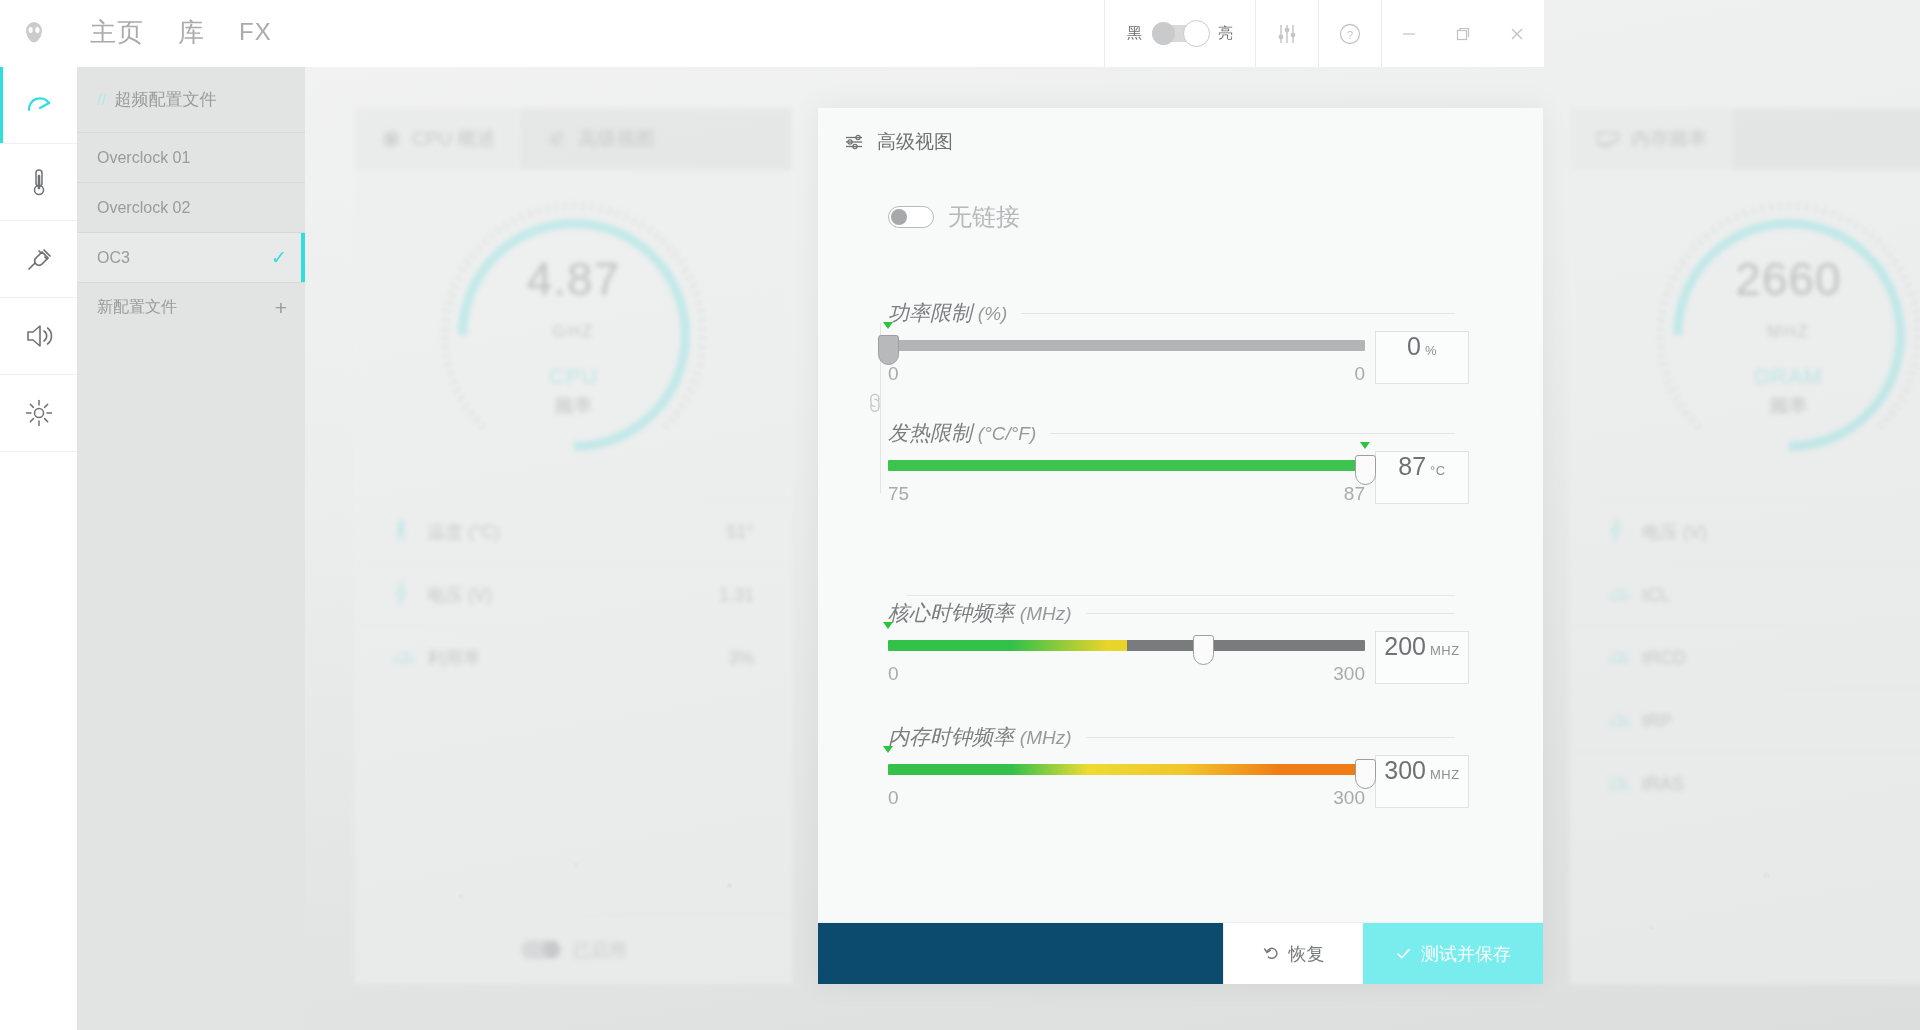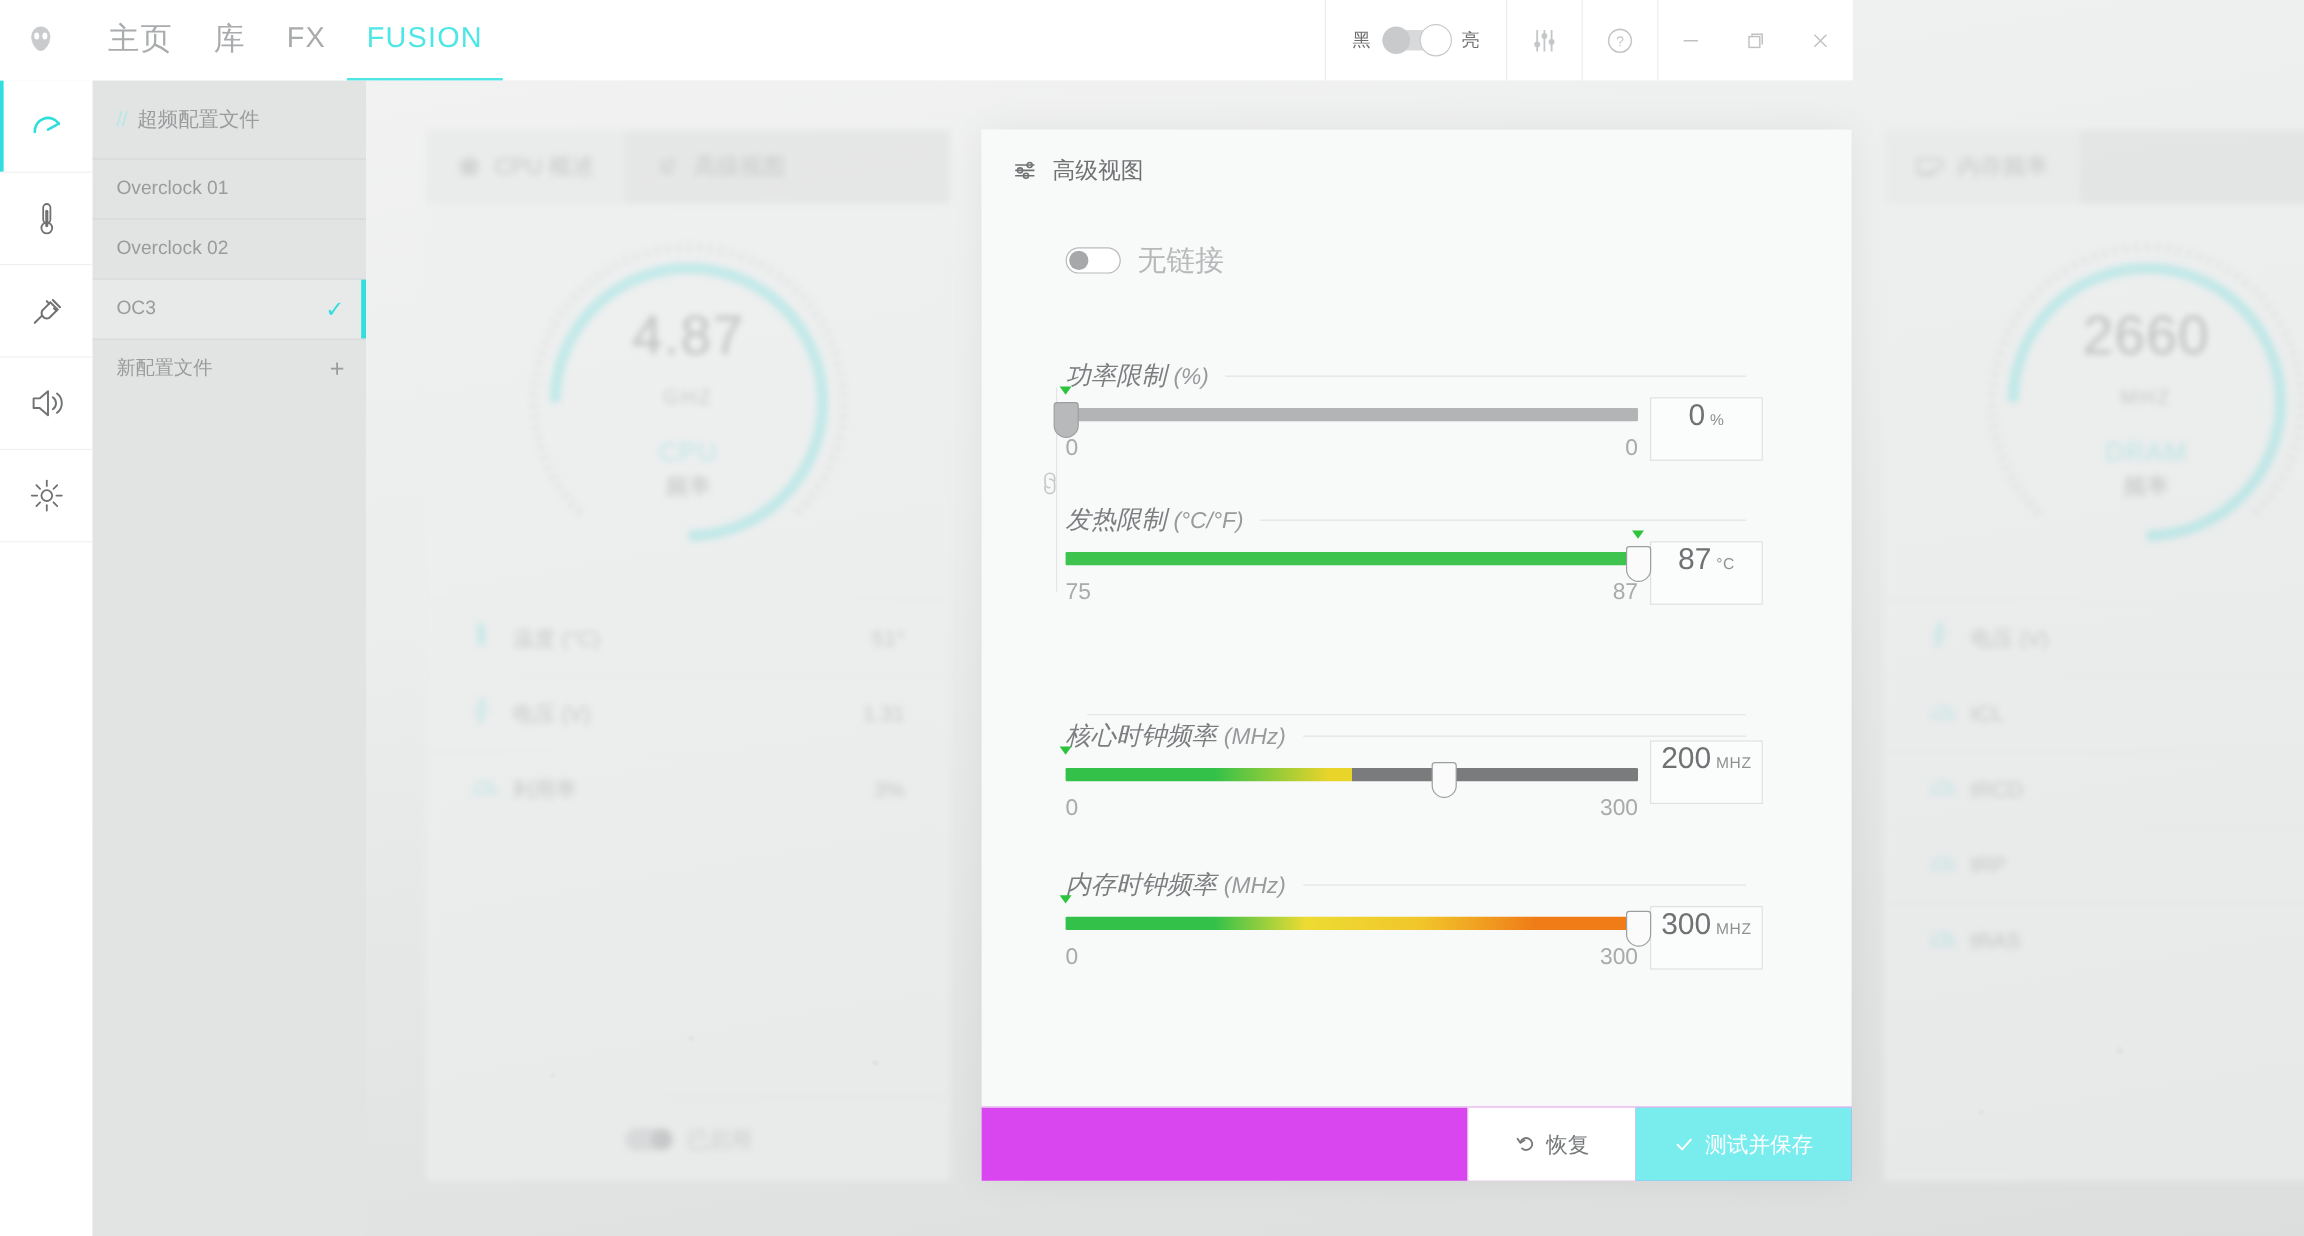--- a/index.html
+++ b/index.html
@@ -201,21 +201,21 @@
     transform:rotate(-45deg);
   }
   .chainbracket{
     position:absolute; left:62px; width:12px; border-left:1px solid #e3e4e4;
   }
 
   .divider{ position:absolute; left:88px; right:88px; height:1px; background:#e6e7e7; }
 
   .gpu-foot{
     position:absolute; left:0; right:0; bottom:0; height:62px;
-    background:#d946ef; display:flex; justify-content:flex-end; align-items:stretch;
+    background:#0c4a6e; display:flex; justify-content:flex-end; align-items:stretch;
     border-top:1px solid #f0f0f0;
   }
   .btn-restore{
     width:140px; display:flex; align-items:center; justify-content:center; gap:9px;
     font-size:18px; color:#76787a; border-left:1px solid #ececec; cursor:pointer; background:#fff;
   }
   .btn-save{
     width:180px; display:flex; align-items:center; justify-content:center; gap:9px;
     font-size:18px; color:#ffffff; background:#79edee; cursor:pointer;
   }
@@ -235,21 +235,20 @@
       <path d="M7.5 16 Q15 31 22.5 16 Q15 22 7.5 16Z" fill="#c9cbcc"></path>
       <ellipse cx="11.6" cy="11" rx="2.1" ry="3" fill="#ffffff"></ellipse>
       <ellipse cx="18.4" cy="11" rx="2.1" ry="3" fill="#ffffff"></ellipse>
     </svg>
   </div>
 
   <div class="navlinks">
     <div class="navlink">主页</div>
     <div class="navlink">库</div>
     <div class="navlink small">FX</div>
-    <div class="navlink small active">FUSION</div>
   </div>
 
   <div class="tb-spacer"></div>
 
   <div class="tb-sec theme-sec">
     <span class="theme-lbl">黑</span>
     <div class="theme-switch">
       <span class="knob-l"></span>
       <span class="knob-r"></span>
     </div>
@@ -788,21 +787,21 @@
       <div class="slider-area">
         <div class="track grad2">
           <span class="marker" style="left:0%;"></span>
           <span class="handle" style="left:66%;"></span>
         </div>
         <div class="ends">
           <span>0</span>
           <span>300</span>
         </div>
       </div>
-      <div class="valbox" style="top:4px; right:74px;">
+      <div class="valbox" style="top:18px; right:74px;">
         <span class="num">200</span>
         <span class="u">MHZ</span>
       </div>
     </div>
 
     <div class="group" style="position:absolute; top:562px; left:0; right:0;">
       <div class="fieldset">
         <div class="legend">
           <span>内存时钟频率</span>
           <span class="unit">(MHz)</span>

